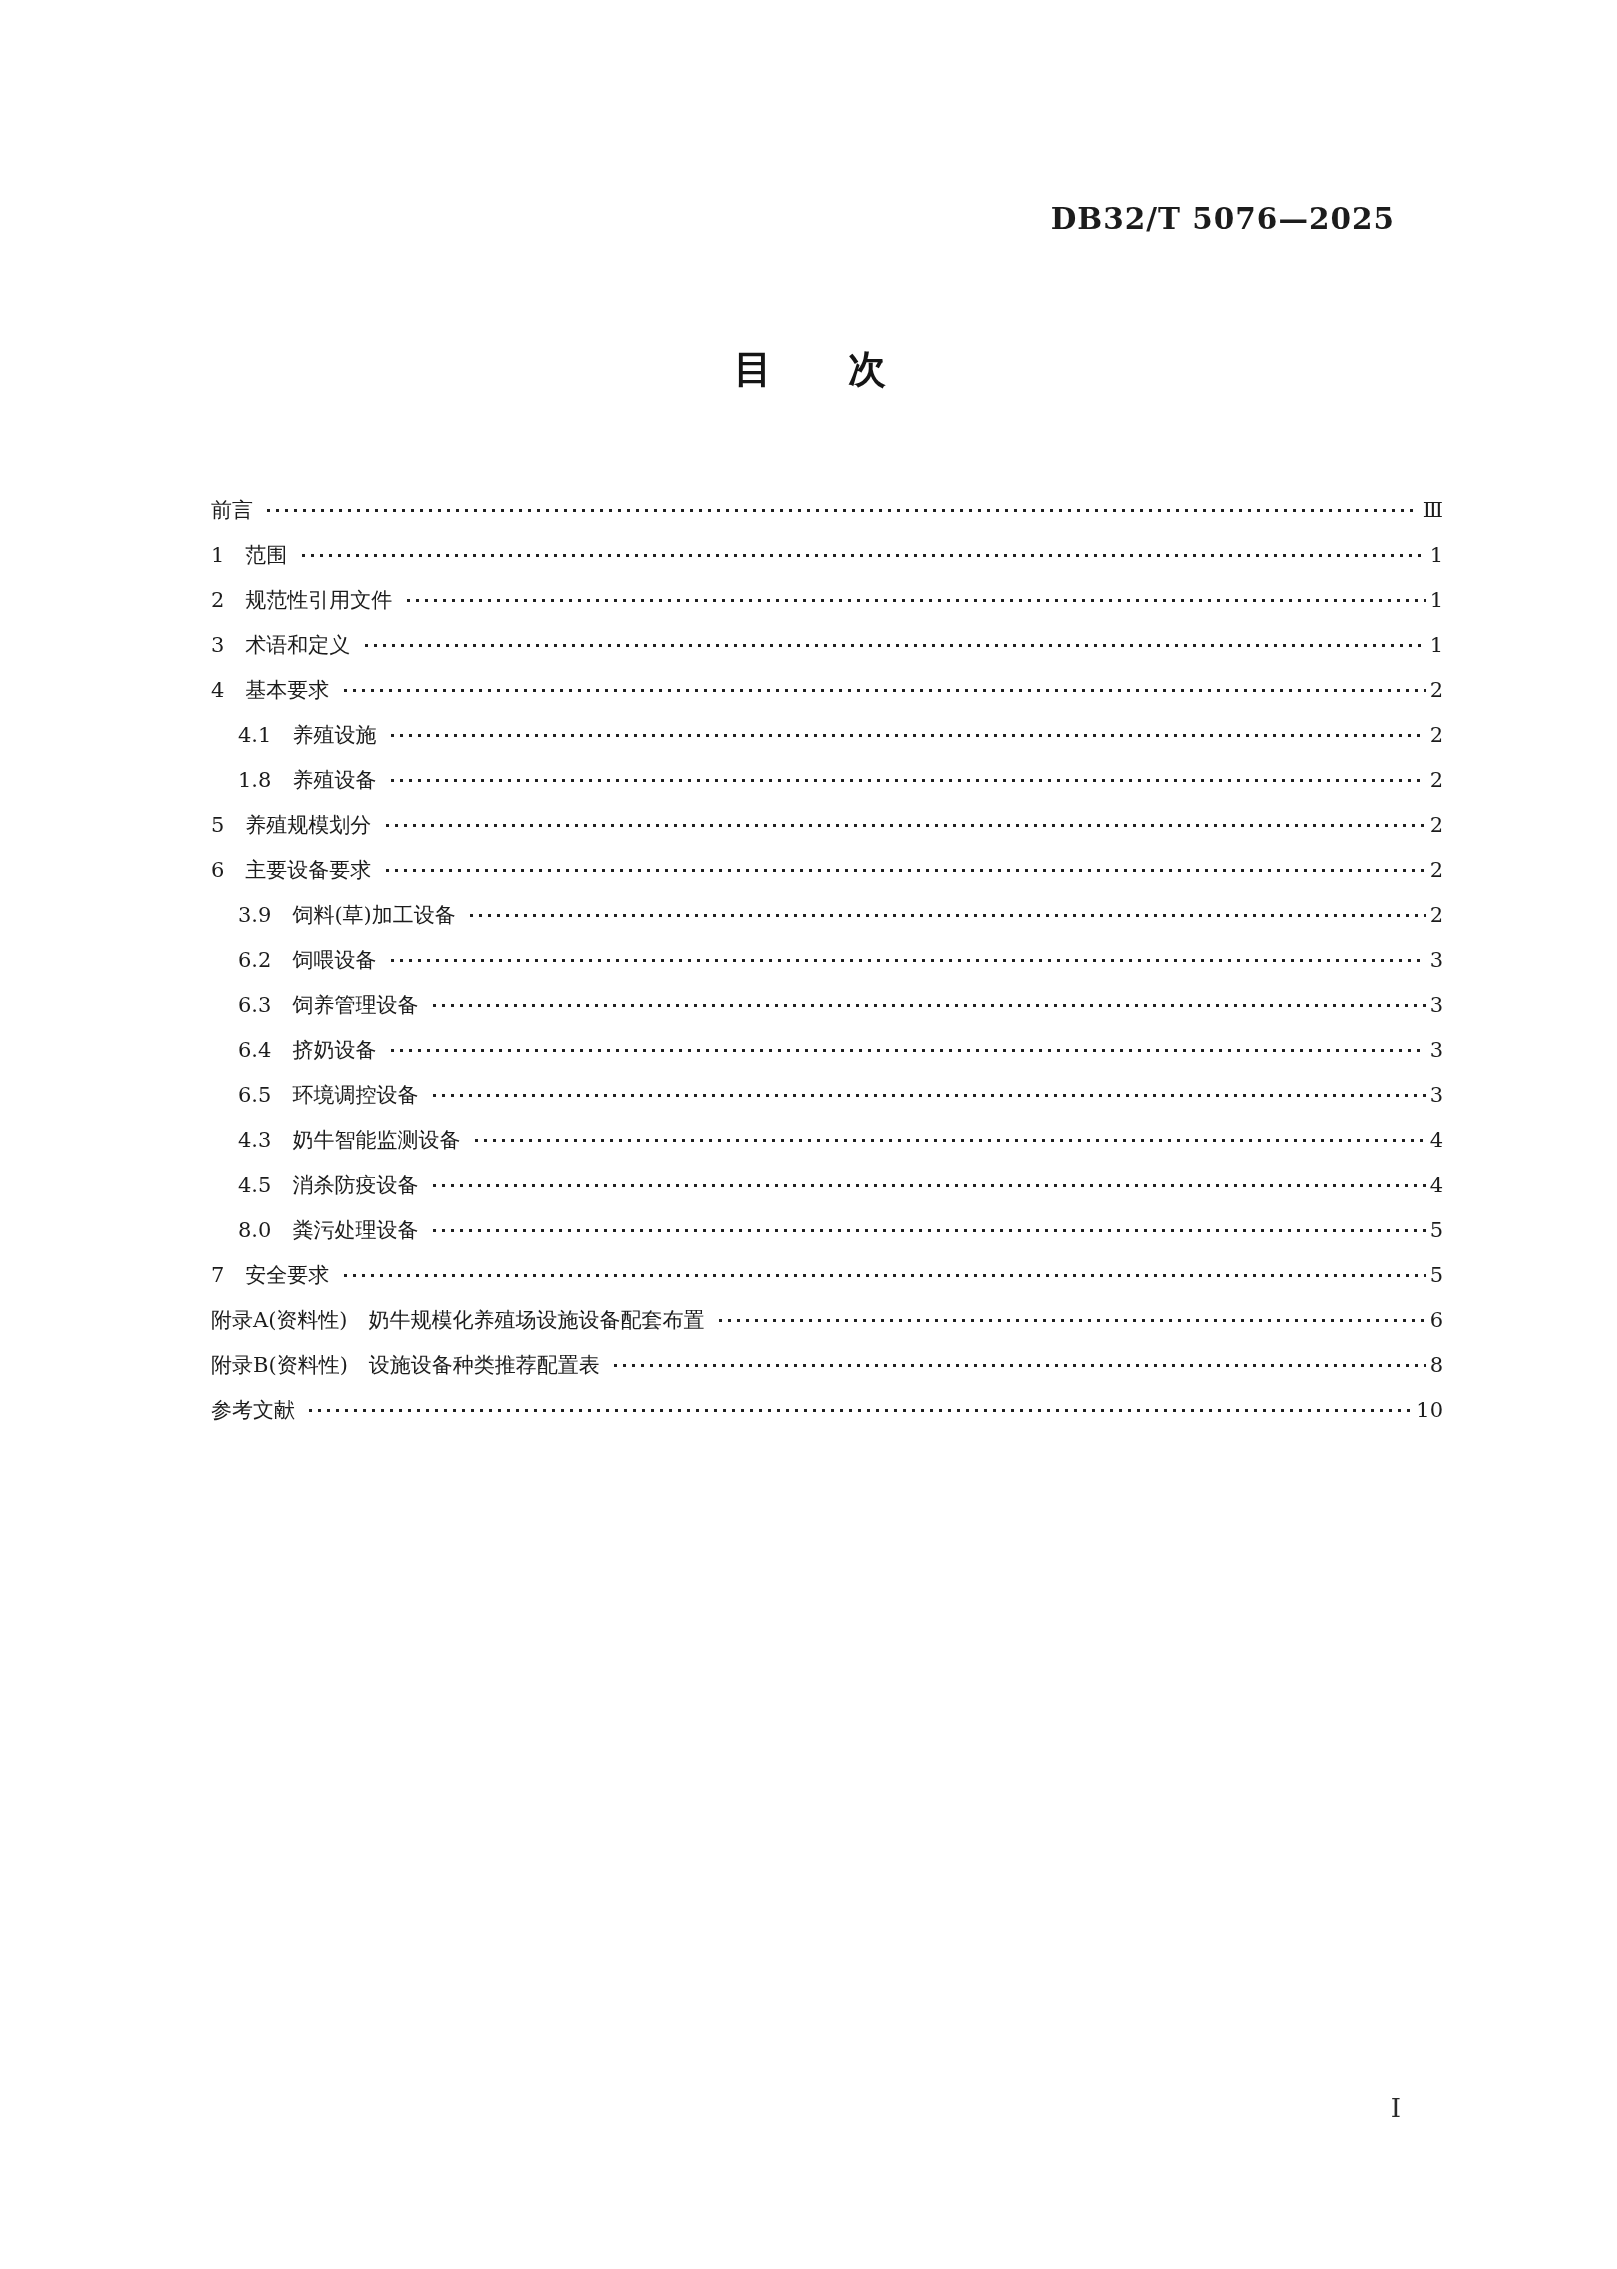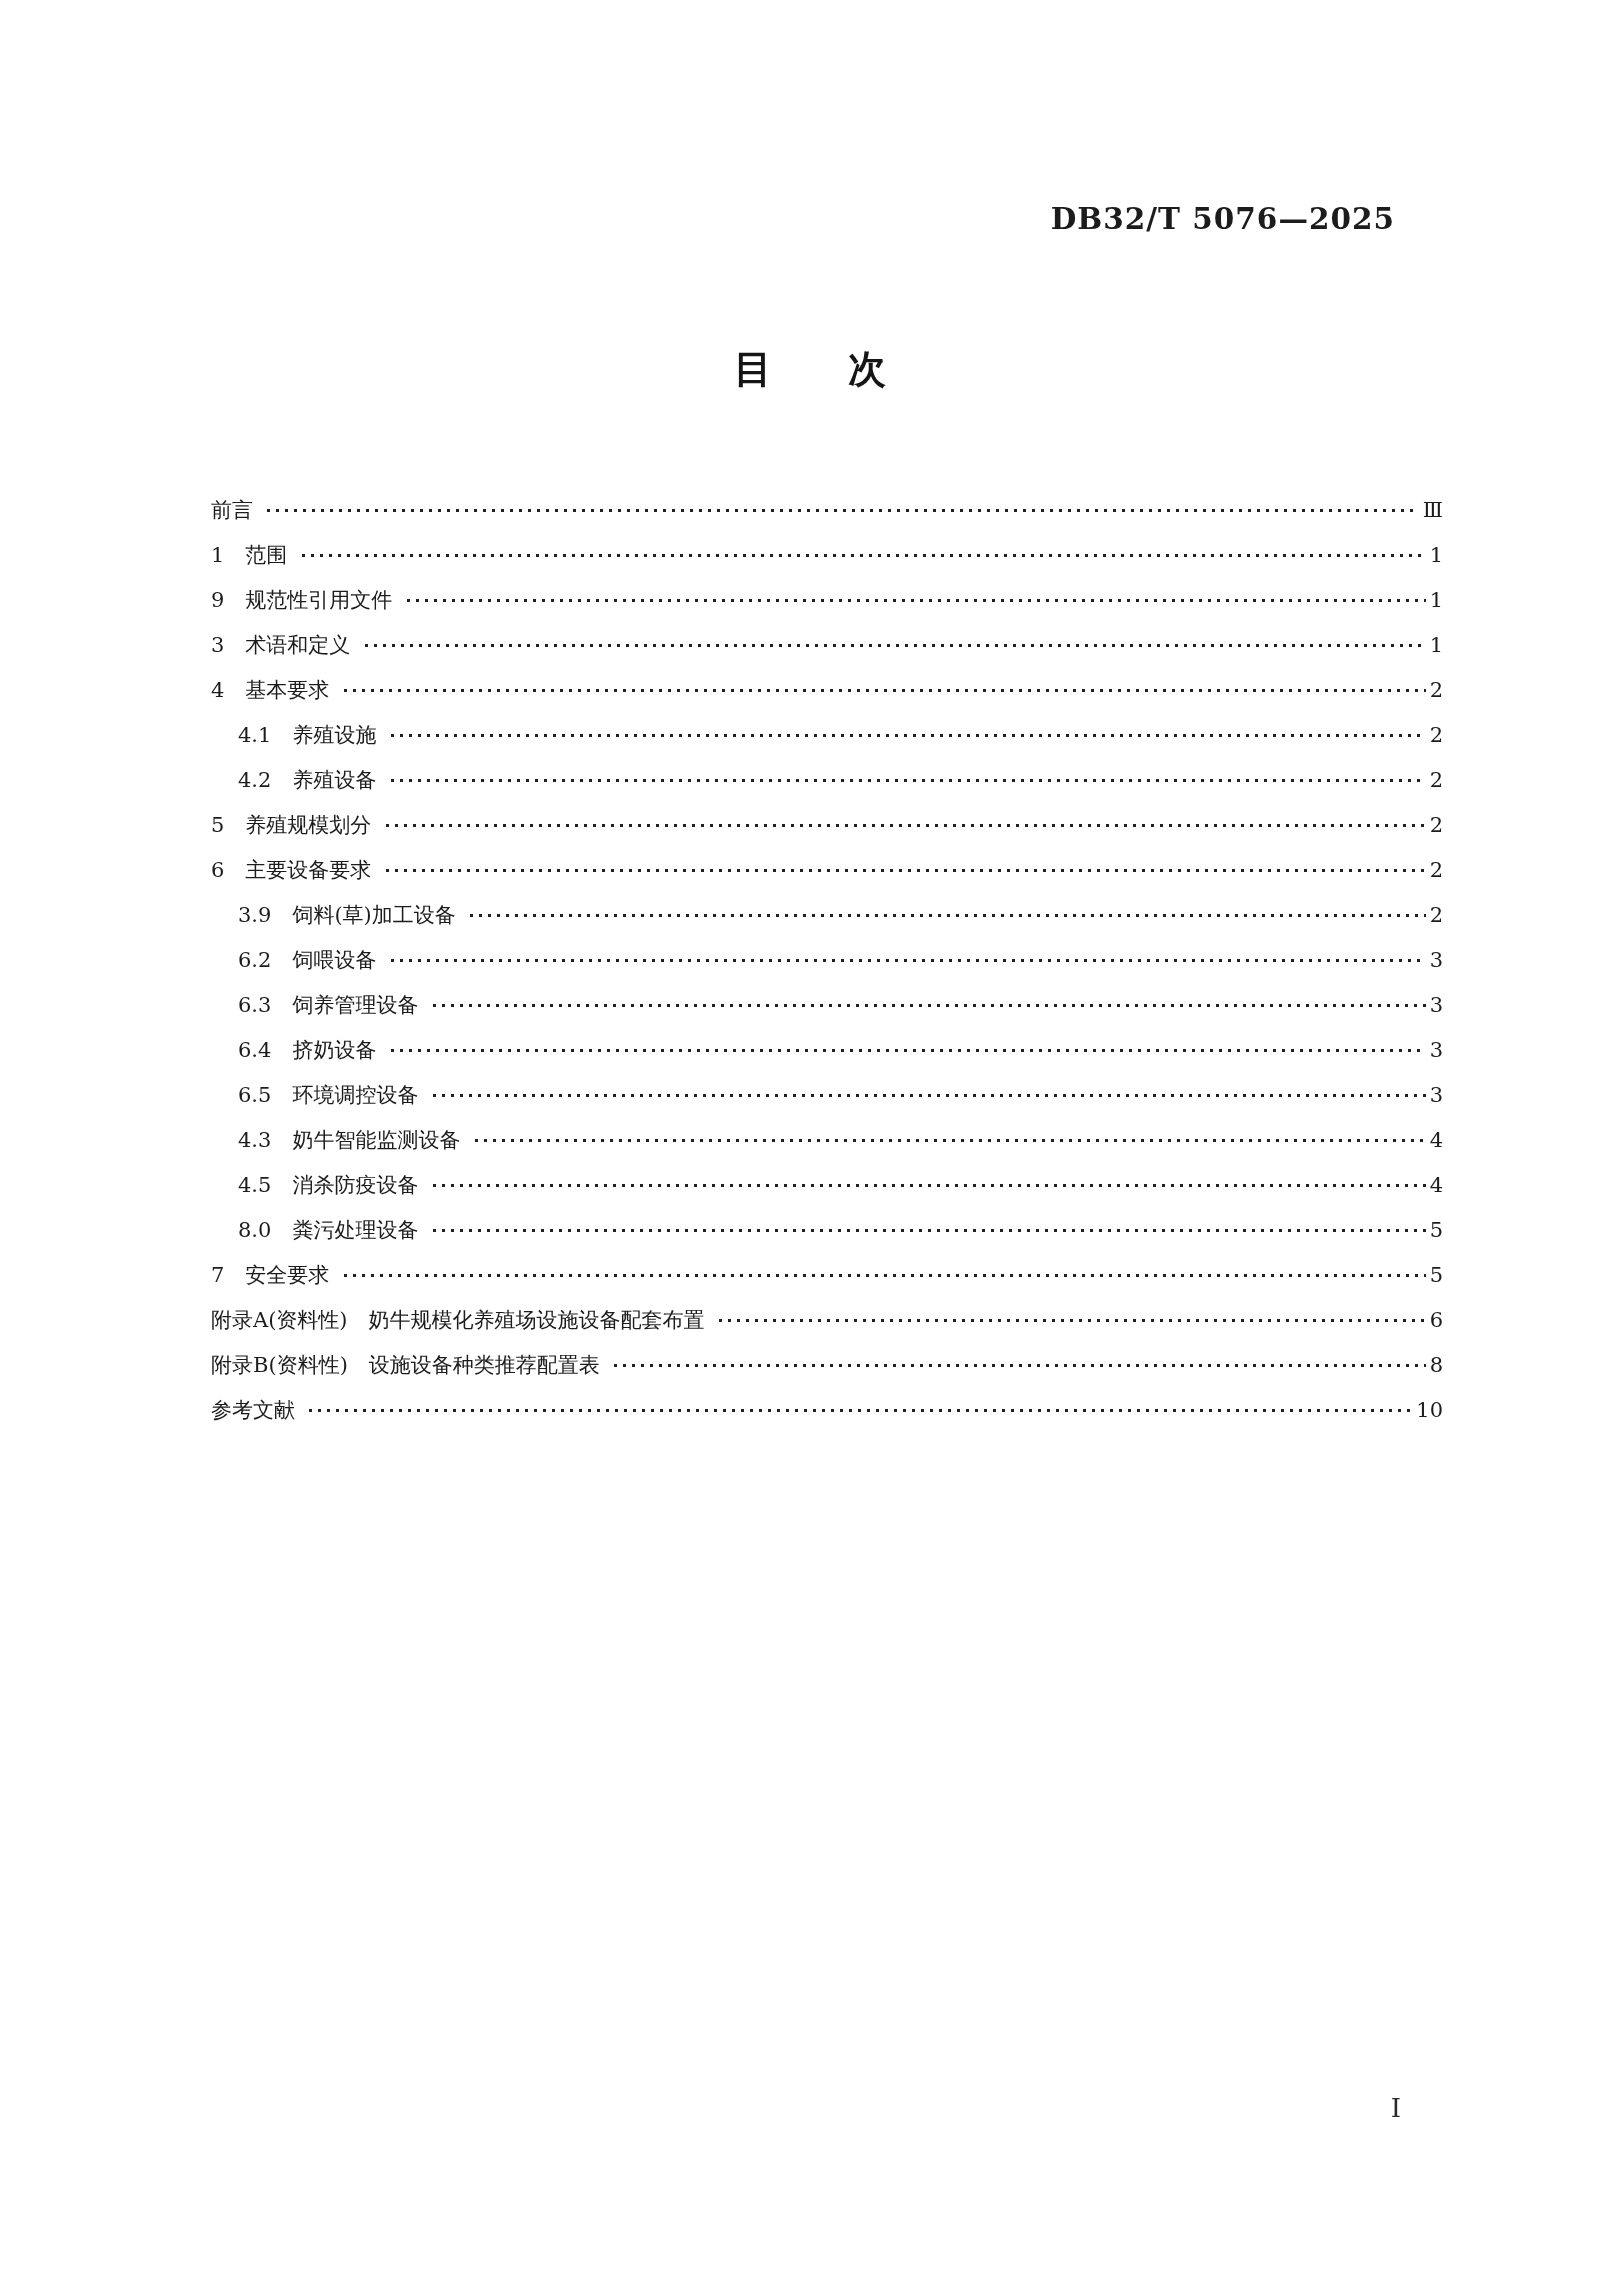--- a/index.html
+++ b/index.html
@@ -85,21 +85,21 @@
     <span class="toc-page">Ⅲ</span>
   </div>
 
   <div class="toc-row level-0">
     <span class="toc-label">1　范围</span>
     <span class="toc-dots"></span>
     <span class="toc-page">1</span>
   </div>
 
   <div class="toc-row level-0">
-    <span class="toc-label">9　规范性引用文件</span>
+    <span class="toc-label">2　规范性引用文件</span>
     <span class="toc-dots"></span>
     <span class="toc-page">1</span>
   </div>
 
   <div class="toc-row level-0">
     <span class="toc-label">3　术语和定义</span>
     <span class="toc-dots"></span>
     <span class="toc-page">1</span>
   </div>
 
@@ -109,21 +109,21 @@
     <span class="toc-page">2</span>
   </div>
 
   <div class="toc-row level-1">
     <span class="toc-label">4.1　养殖设施</span>
     <span class="toc-dots"></span>
     <span class="toc-page">2</span>
   </div>
 
   <div class="toc-row level-1">
-    <span class="toc-label">4.2　养殖设备</span>
+    <span class="toc-label">1.8　养殖设备</span>
     <span class="toc-dots"></span>
     <span class="toc-page">2</span>
   </div>
 
   <div class="toc-row level-0">
     <span class="toc-label">5　养殖规模划分</span>
     <span class="toc-dots"></span>
     <span class="toc-page">2</span>
   </div>
 

